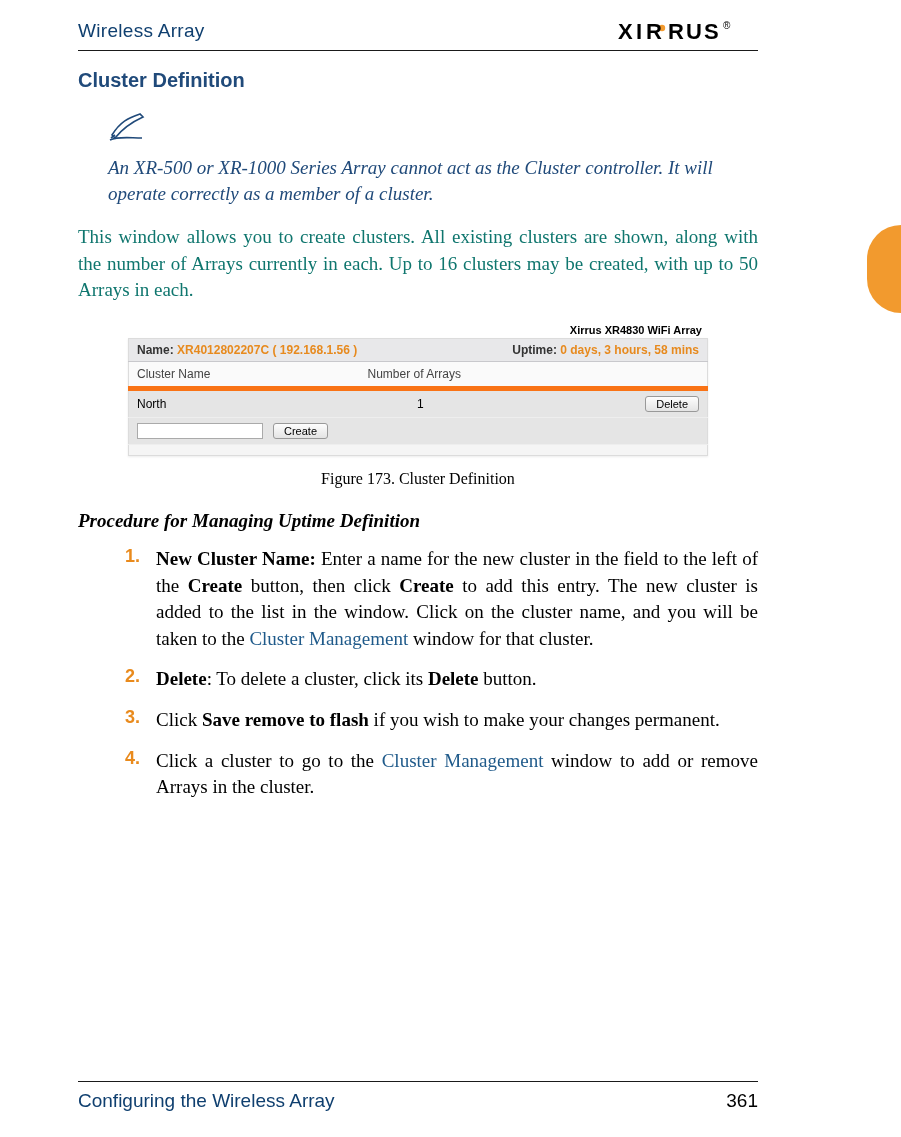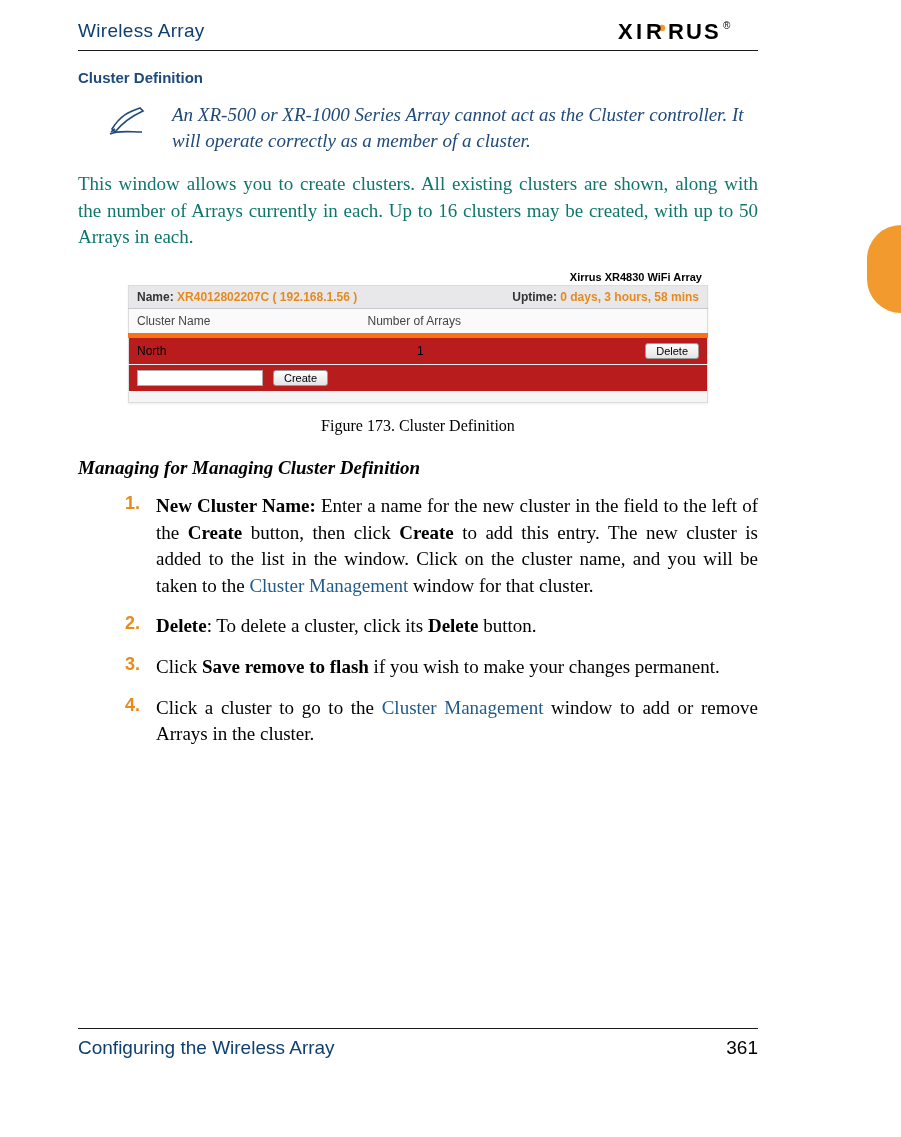--- a/index.html
+++ b/index.html
@@ -33,29 +33,30 @@
     }
     .logo svg { display:block; }
     .hr {
       border: none;
       border-top: 1.5px solid #1a1a1a;
       margin: 0 0 18px 0;
     }
     .section-heading {
       color: #204a7a;
       font-family: Arial, Helvetica, sans-serif;
-      font-size: 15px;
+      font-size: 20px;
       font-weight: bold;
       margin: 0 0 16px 0;
     }
     .note-row {
       display: flex;
-      gap: 22px;
+      gap: 9px;
       margin: 0 0 18px 0;
       padding-left: 30px;
+      flex-direction: column;
     }
     .note-icon {
       flex: 0 0 auto;
       color: #204a7a;
       stroke: #204a7a;
     }
     .note-text {
       color: #204a7a;
       font-style: italic;
       font-size: 19px;
@@ -81,21 +82,21 @@
       padding: 2px 6px;
       color: #000;
     }
     .fig-table {
       width: 100%;
       border-collapse: collapse;
       font-family: Arial, Helvetica, sans-serif;
       font-size: 12px;
       border: 1px solid #dcdcdc;
       box-shadow: 0 1px 2px rgba(0,0,0,0.08);
-      background: #b91c1c;
+      background: #e5e5e5;
     }
     .fig-topbar td {
       background: #e8e8ea;
       padding: 4px 8px;
       border-bottom: 1px solid #c8c8cc;
     }
     .fig-topbar .lbl { color:#333; font-weight:bold; }
     .fig-topbar .val-orange { color:#e78a1e; font-weight:bold; }
     .fig-hdr td {
       background: #fafafa;
@@ -268,21 +269,21 @@
       </tr>
       <tr>
             <td colspan="3" style="height:8px;background:#f5f5f5;"></td>
           </tr>
     </tbody>
       </table>
   </div>
 
   <div class="fig-caption">Figure 173. Cluster Definition</div>
 
-  <div class="subhead">Managing for Managing Cluster Definition</div>
+  <div class="subhead">Procedure for Managing Uptime Definition</div>
 
   <ol class="steps">
     <li>
       <div class="step-num">1.</div>
       <div class="step-text">
         <span class="b">New Cluster Name:</span><span> Enter a name for the new cluster in the field to the left of the </span><span class="b">Create</span><span> button, then click </span><span class="b">Create</span><span> to add this entry. The new cluster is added to the list in the window. Click on the cluster name, and you will be taken to the </span><span class="link">Cluster Management</span><span> window for that cluster.</span>
       </div>
     </li>
     <li>
       <div class="step-num">2.</div>

